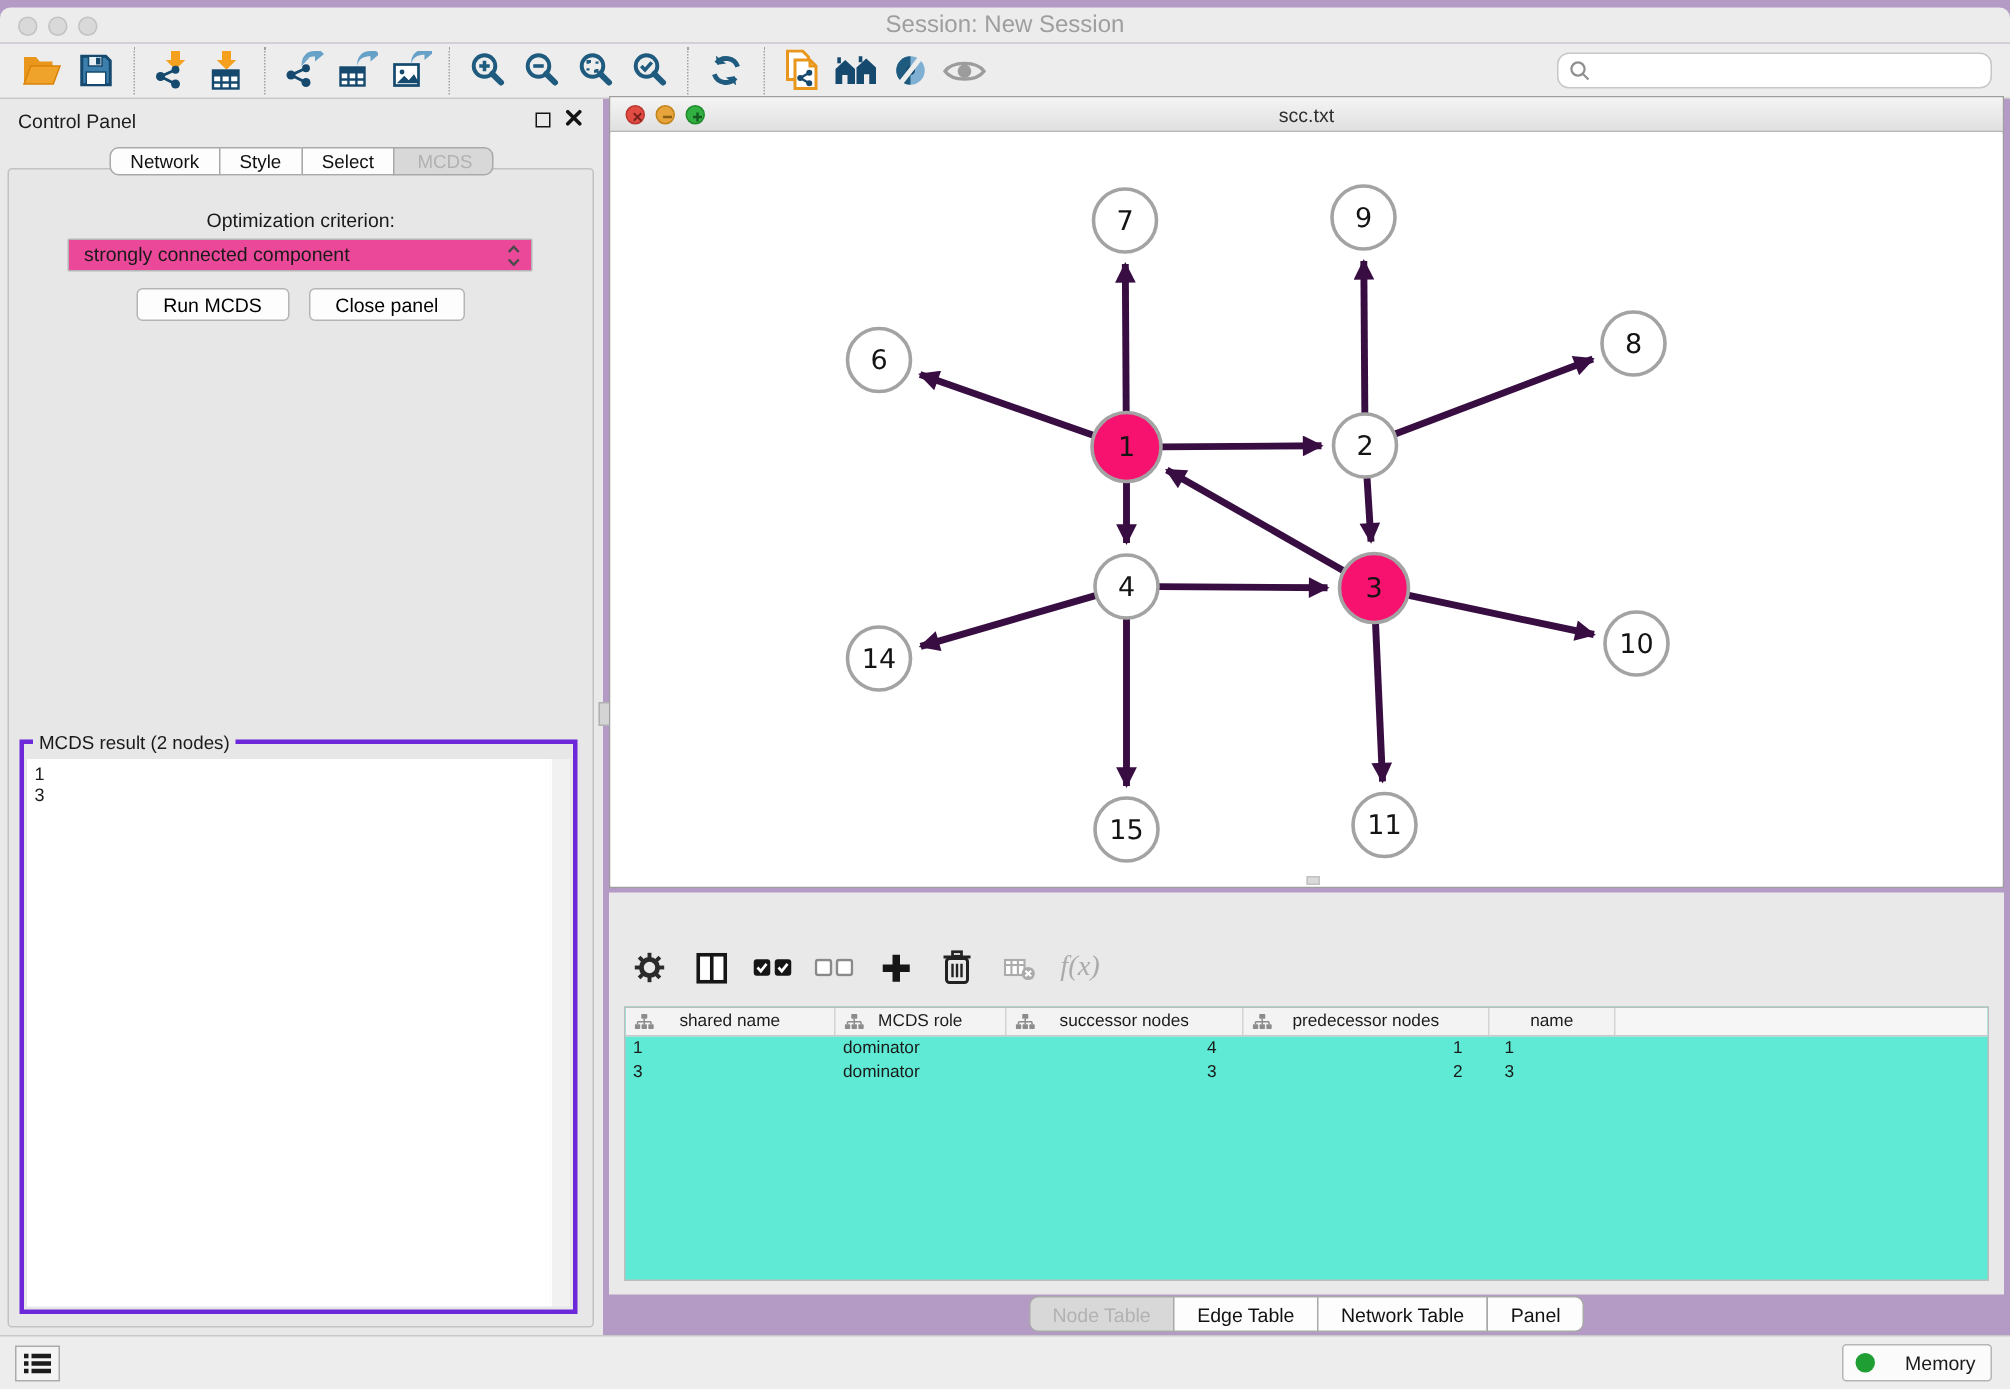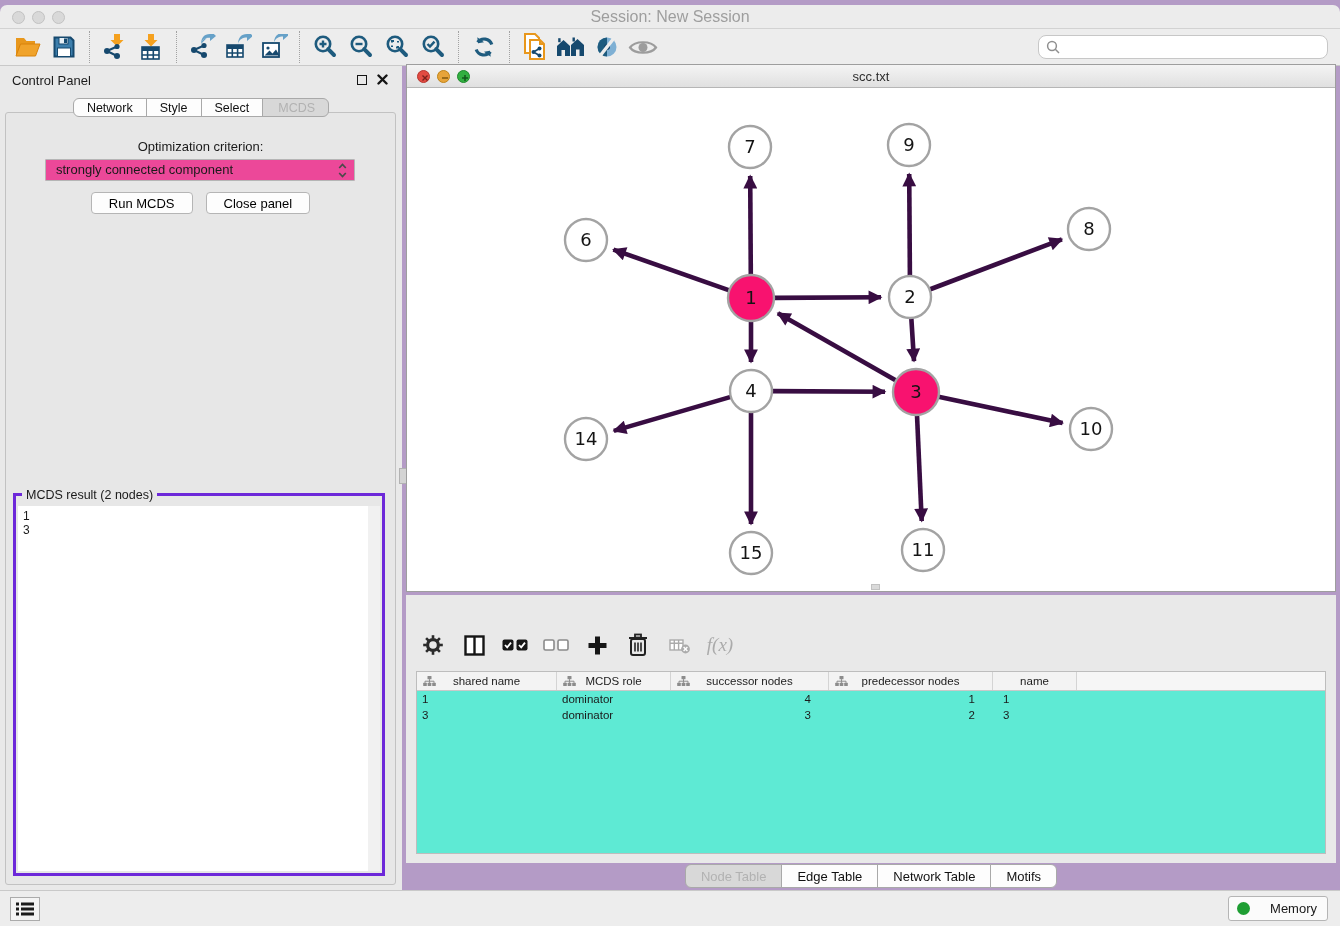--- a/index.html
+++ b/index.html
@@ -541,21 +541,21 @@
             <div class="tbl-cell" style="width: 84px; text-align: left; padding: 0px 0px 0px 10px;">3</div>
           </div>
         </div>
     </div>
   </div>
 
   <div class="bottom-tabs seg-tabs" id="bottom-tabs">
       <div class="seg-tab active">Node Table</div>
       <div class="seg-tab">Edge Table</div>
       <div class="seg-tab">Network Table</div>
-      <div class="seg-tab">Motifs</div>
+      <div class="seg-tab">Panel</div>
     </div>
 
   <div class="status-bar">
     <div class="list-btn">
       <svg width="18" height="14" viewBox="0 0 18 14">
         <g fill="#1B1B1B">
           <rect x="0" y="0.5" width="3" height="3"></rect>
             <rect x="5" y="0.5" width="13" height="3"></rect>
           <rect x="0" y="5.5" width="3" height="3"></rect>
             <rect x="5" y="5.5" width="13" height="3"></rect>

